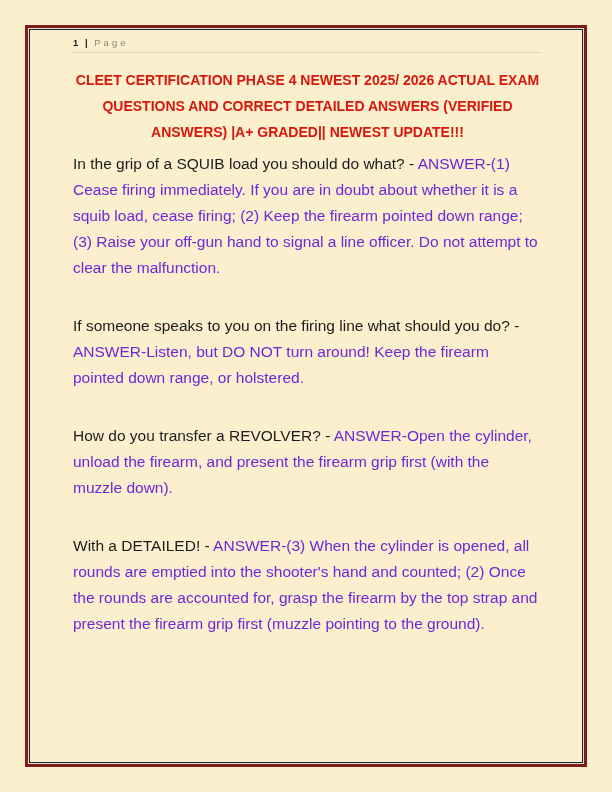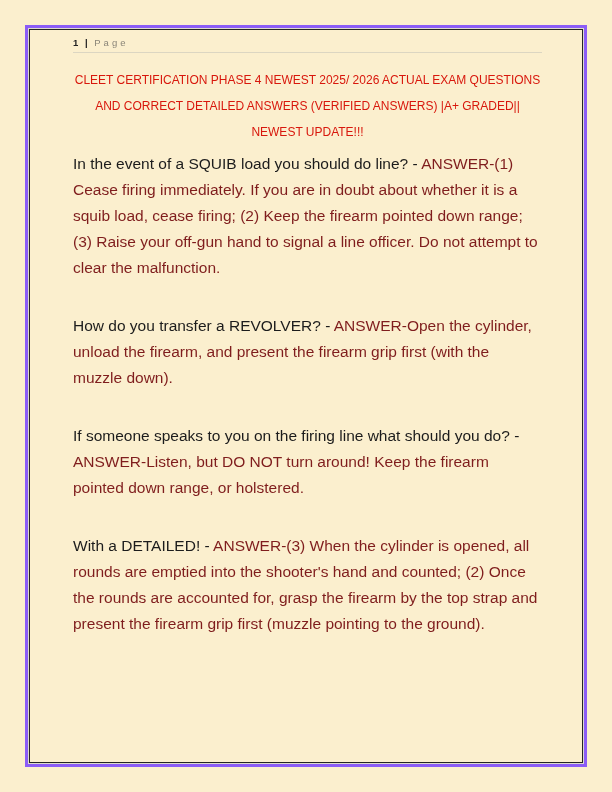--- a/index.html
+++ b/index.html
@@ -13,21 +13,21 @@
     font-family: "Liberation Sans", "DejaVu Sans", sans-serif;
     position: relative;
     overflow: hidden;
   }
   .frame {
     position: absolute;
     left: 25px;
     top: 25px;
     right: 25px;
     bottom: 25px;
-    border: 3px solid #8b5cf6;
+    border: 3px solid #7f1d1d;
     background: #dedacd; 
     padding: 1px;
     box-sizing: border-box;
   }
   .frame-inner {
     width: 100%;
     height: 100%;
     border: 1px solid #242424;
     background: #fbefce;
     box-sizing: border-box;
@@ -51,56 +51,56 @@
     color: #222222;
     font-weight: bold;
     letter-spacing: 0.1em;
   }
   .header-rule {
     border-bottom: 1px solid #dcd6c2;
     margin-top: 4px;
   }
   .title {
     margin: 14px 0 6px 0;
-    font-size: 12px;
+    font-size: 14px;
     line-height: 26px;
-    font-weight: normal;
+    font-weight: bold;
     text-align: center;
     color: #d8170c;
   }
   .qa {
     margin: 0 0 32px 0;
     font-size: 15.5px;
     line-height: 26px;
     color: #1c1c1c;
     text-align: left;
   }
   .qa .a {
-    color: #7f1d1d;
+    color: #6d28d9;
   }
 </style>
 </head>
 <body>
 
 <div class="frame">
   <div class="frame-inner">
     <div class="content">
 
       <div class="header">
         <span class="pnum">1</span>
         <span class="psep">|</span>
         <span class="plabel">Page</span>
       </div>
       <div class="header-rule"></div>
 
       <h1 class="title">CLEET CERTIFICATION PHASE 4 NEWEST 2025/ 2026 ACTUAL EXAM QUESTIONS AND CORRECT DETAILED ANSWERS (VERIFIED ANSWERS) |A+ GRADED|| NEWEST UPDATE!!!</h1>
 
-      <p class="qa"><span class="q">In the event of a SQUIB load you should do line? - </span><span class="a">ANSWER-(1) Cease firing immediately. If you are in doubt about whether it is a squib load, cease firing; (2) Keep the firearm pointed down range; (3) Raise your off-gun hand to signal a line officer. Do not attempt to clear the malfunction.</span></p>
+      <p class="qa"><span class="q">In the grip of a SQUIB load you should do what? - </span><span class="a">ANSWER-(1) Cease firing immediately. If you are in doubt about whether it is a squib load, cease firing; (2) Keep the firearm pointed down range; (3) Raise your off-gun hand to signal a line officer. Do not attempt to clear the malfunction.</span></p>
+
+      <p class="qa"><span class="q">If someone speaks to you on the firing line what should you do? - </span><span class="a">ANSWER-Listen, but DO NOT turn around! Keep the firearm pointed down range, or holstered.</span></p>
 
       <p class="qa"><span class="q">How do you transfer a REVOLVER? - </span><span class="a">ANSWER-Open the cylinder, unload the firearm, and present the firearm grip first (with the muzzle down).</span></p>
-
-      <p class="qa"><span class="q">If someone speaks to you on the firing line what should you do? - </span><span class="a">ANSWER-Listen, but DO NOT turn around! Keep the firearm pointed down range, or holstered.</span></p>
 
       <p class="qa"><span class="q">With a DETAILED! - </span><span class="a">ANSWER-(3) When the cylinder is opened, all rounds are emptied into the shooter's hand and counted; (2) Once the rounds are accounted for, grasp the firearm by the top strap and present the firearm grip first (muzzle pointing to the ground).</span></p>
 
     </div>
   </div>
 </div>
 
 </body></html>

